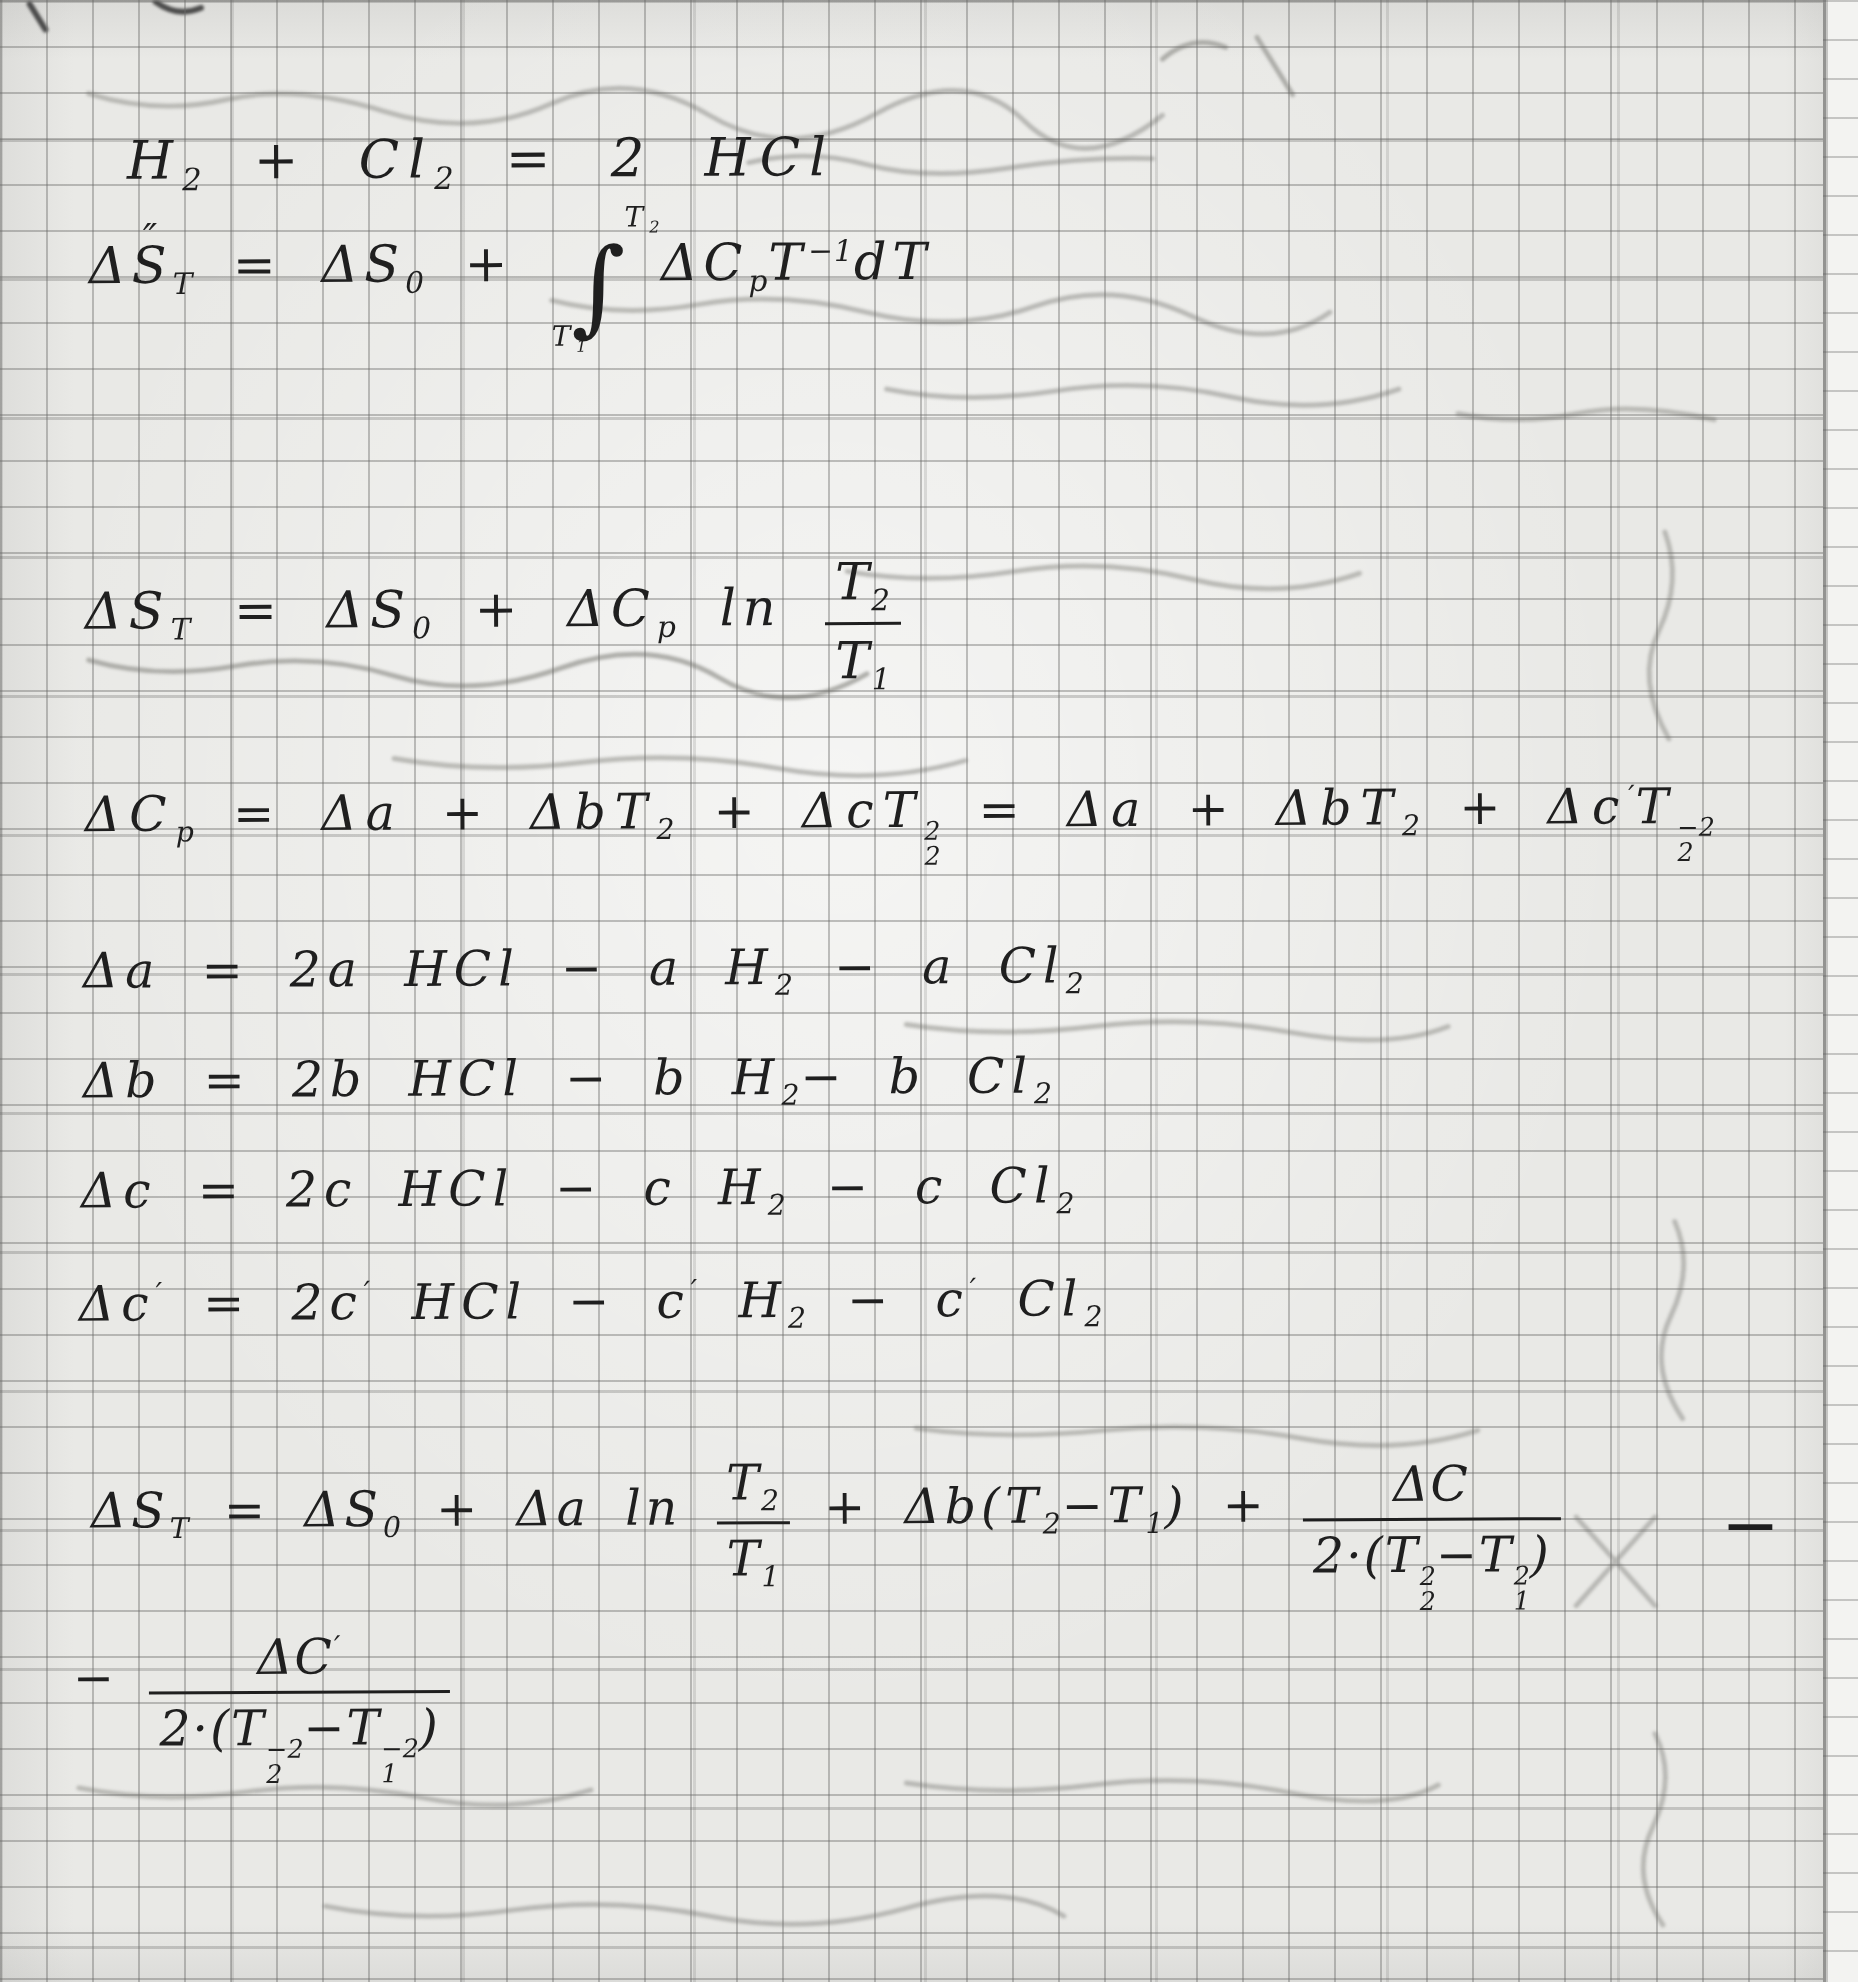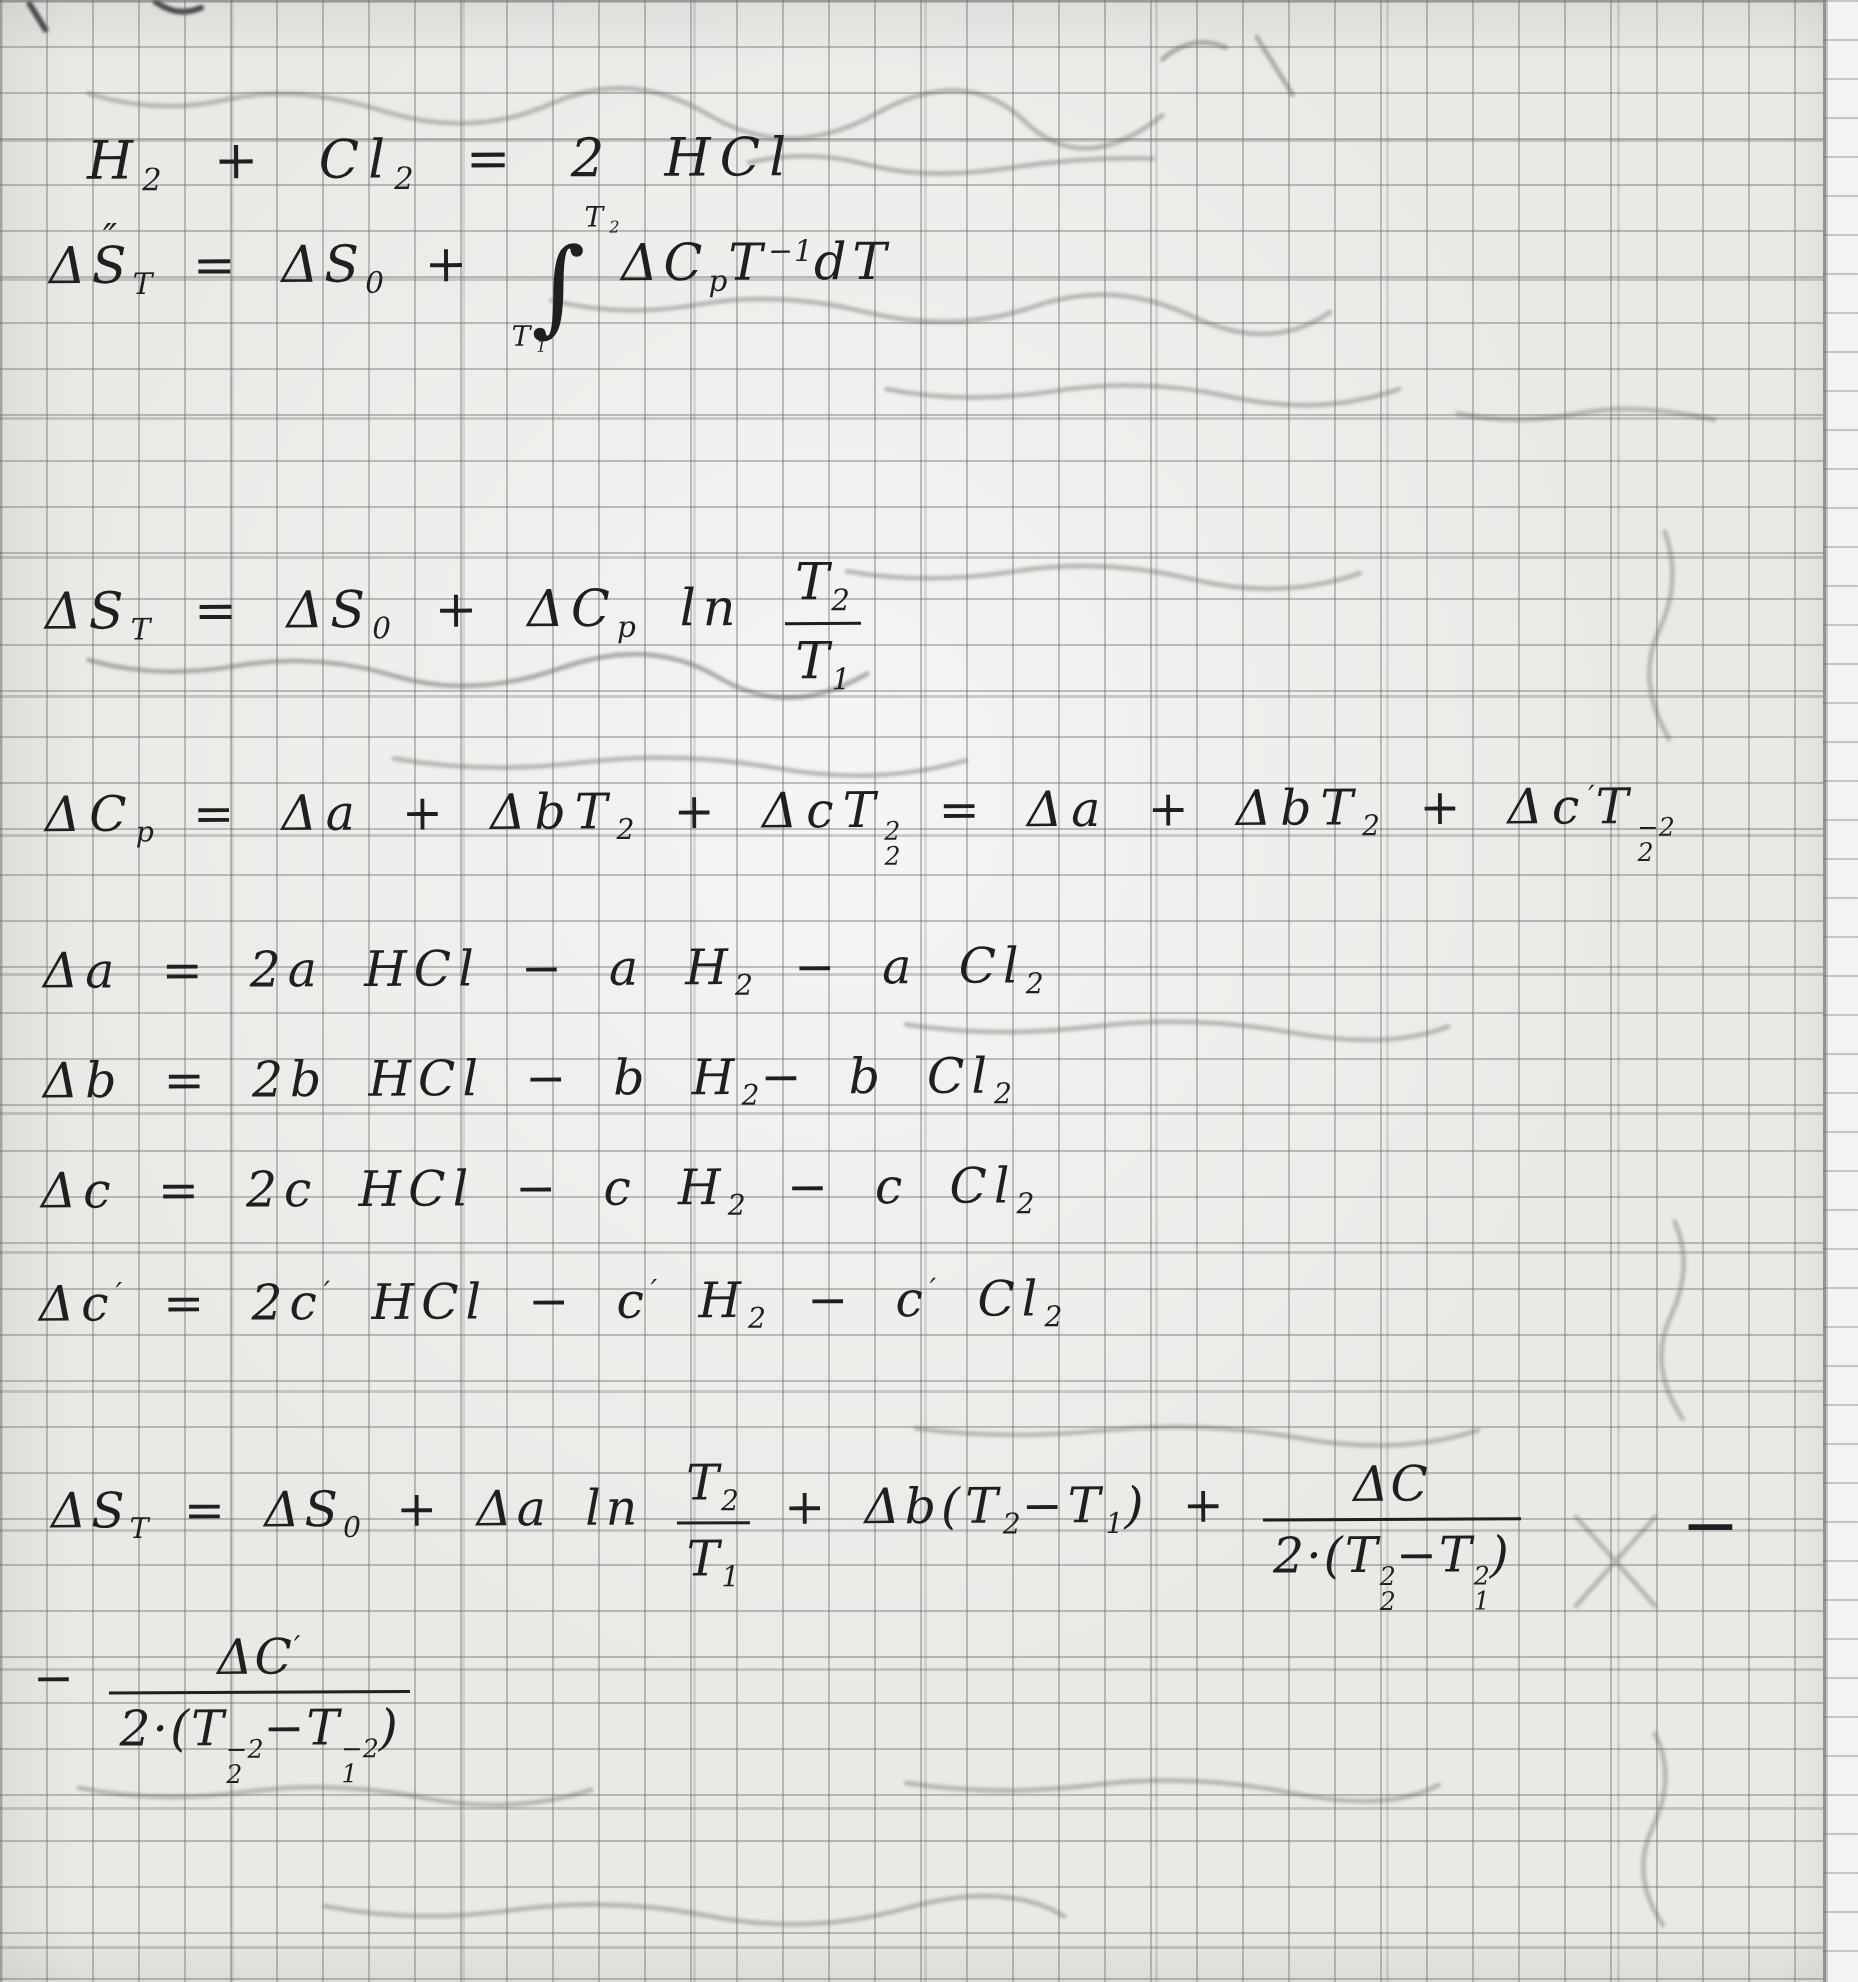--- a/index.html
+++ b/index.html
@@ -30,21 +30,21 @@
   .edge-strip{
     position:absolute;top:0;right:0;width:33px;height:100%;
     background:#f3f3f1;
     background-image:
       repeating-linear-gradient(to right,  rgba(110,110,108,.35) 0 2px, rgba(0,0,0,0) 2px 39px),
       repeating-linear-gradient(to bottom, rgba(110,110,108,.35) 0 2px, rgba(0,0,0,0) 2px 39px);
     border-left:3.9px solid rgba(95,95,93,.65);
   }
   .bleed{position:absolute;inset:0;pointer-events:none;filter:blur(1.4px);}
   
-  #formulas{position:absolute;inset:0;}
+  #formulas{position:absolute;inset:0;margin-left:40px;}
   .fline{
     position:absolute;white-space:nowrap;color:#1f1f1f;
     font-family:"DejaVu Serif", serif;font-style:italic;line-height:1.25;
     transform:rotate(-0.3deg);
   }
   .tk{letter-spacing:inherit;}
   .sub{font-size:.58em;vertical-align:-0.38em;letter-spacing:1px;}
   .sup{font-size:.58em;vertical-align:0.62em;letter-spacing:1px;}
   .ss{display:inline-flex;flex-direction:column;font-size:.52em;line-height:1.0;
       vertical-align:-0.5em;text-align:left;letter-spacing:0;}

